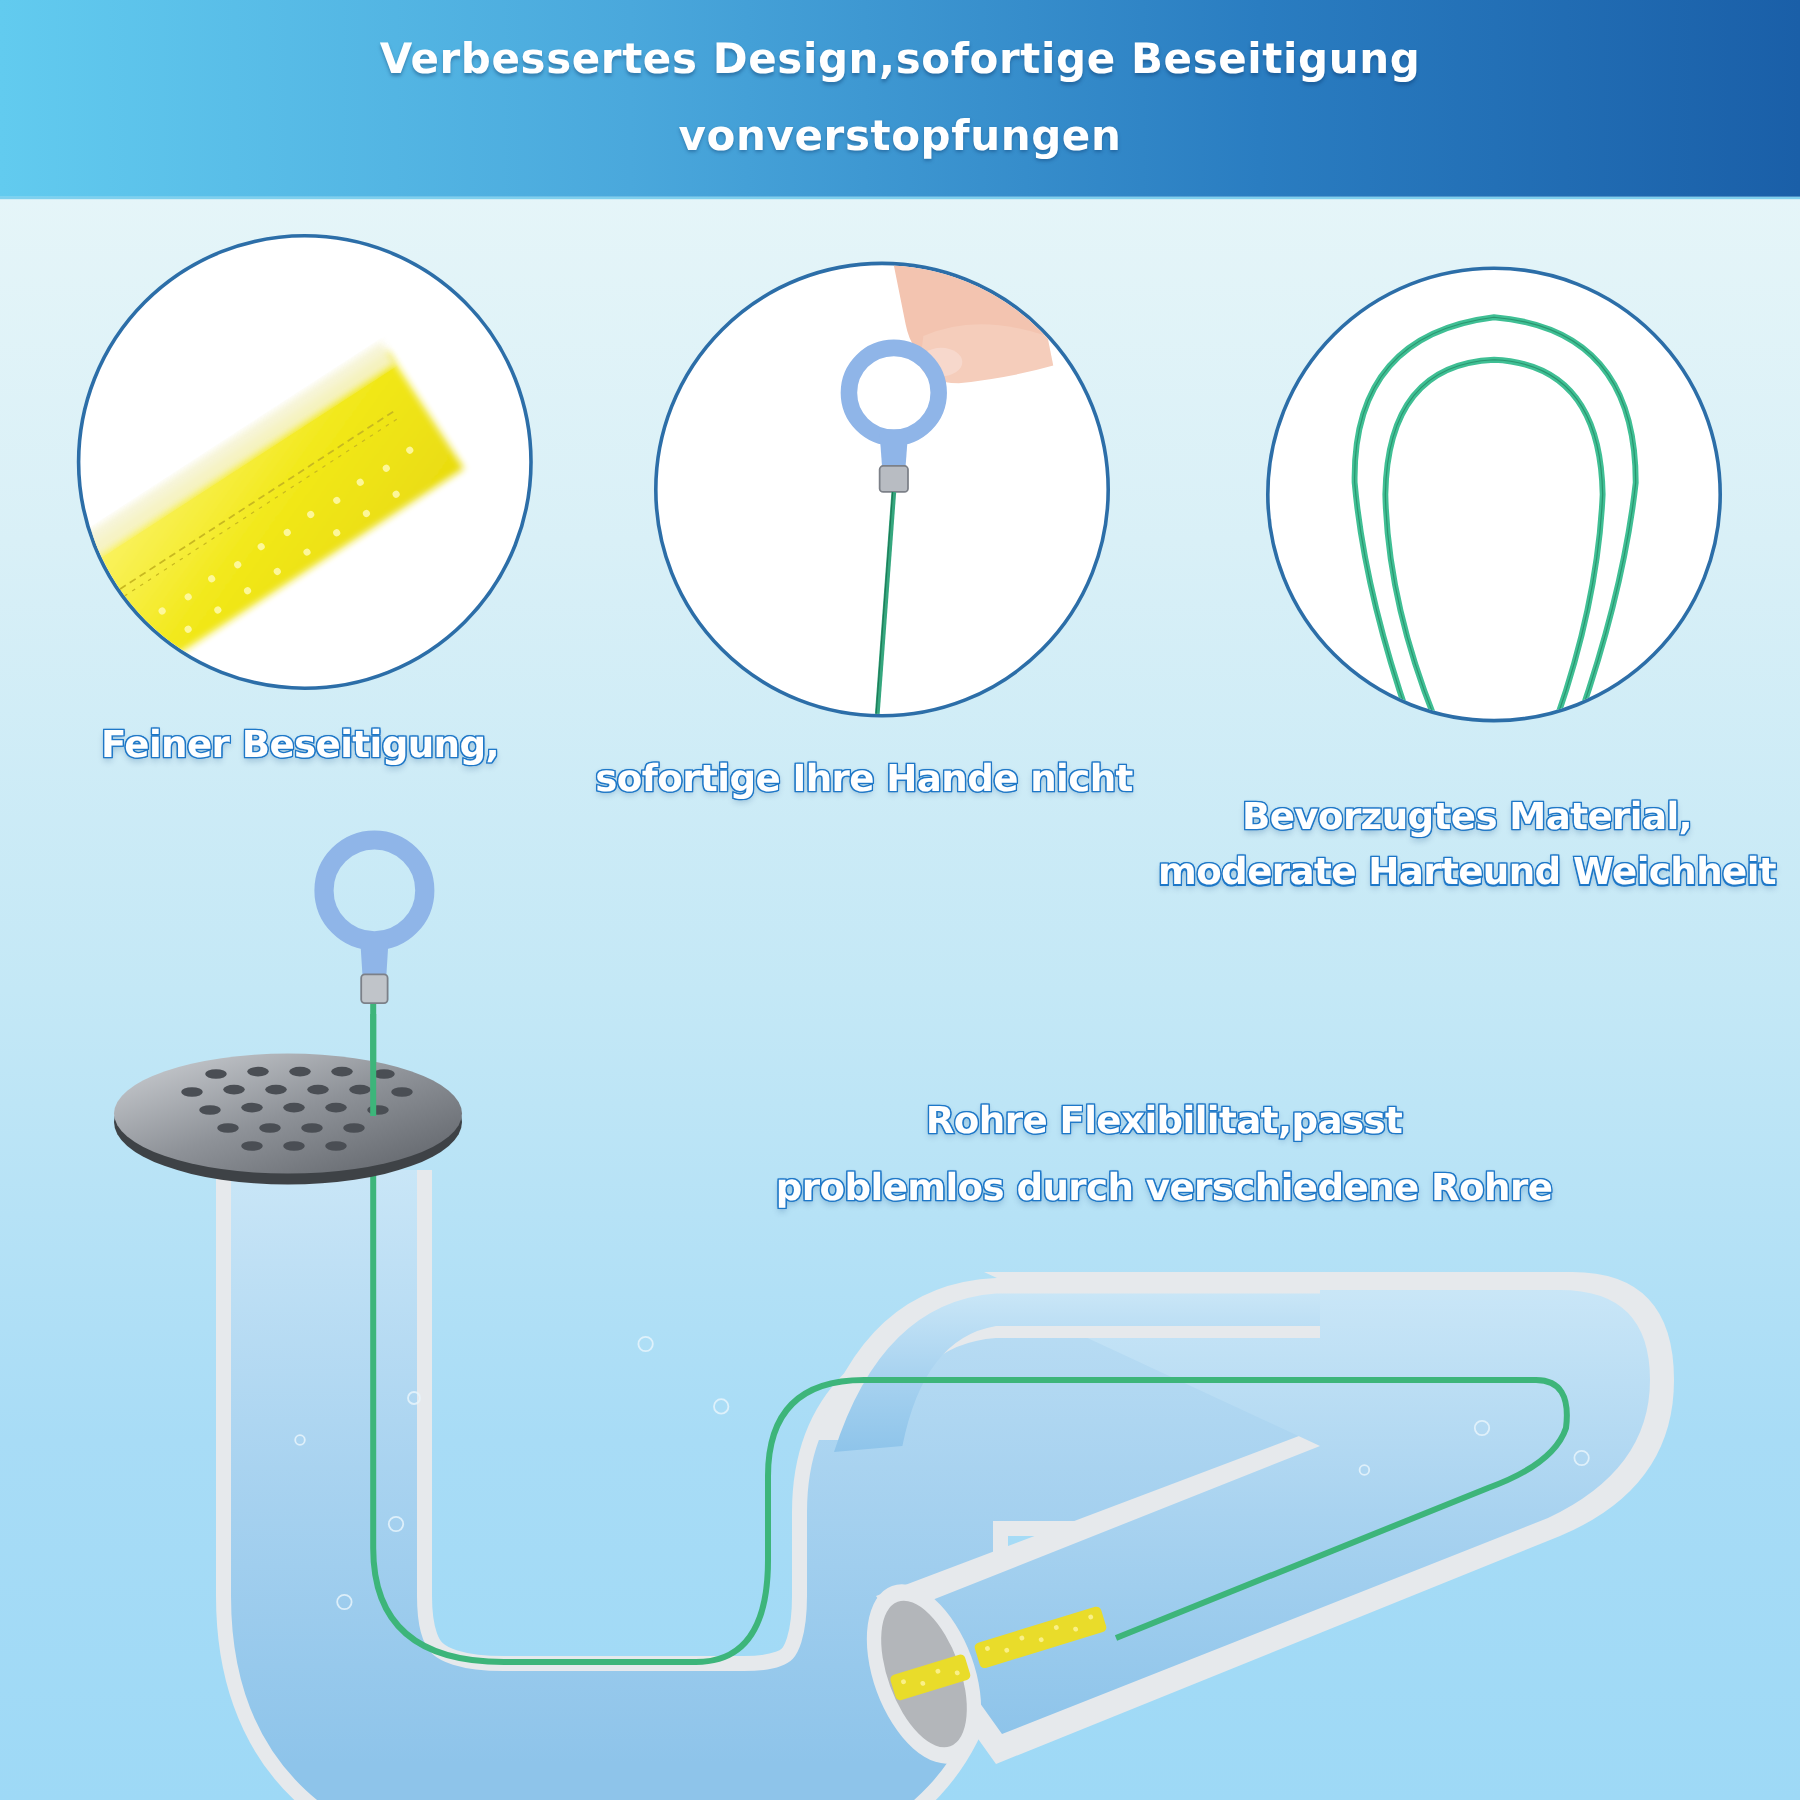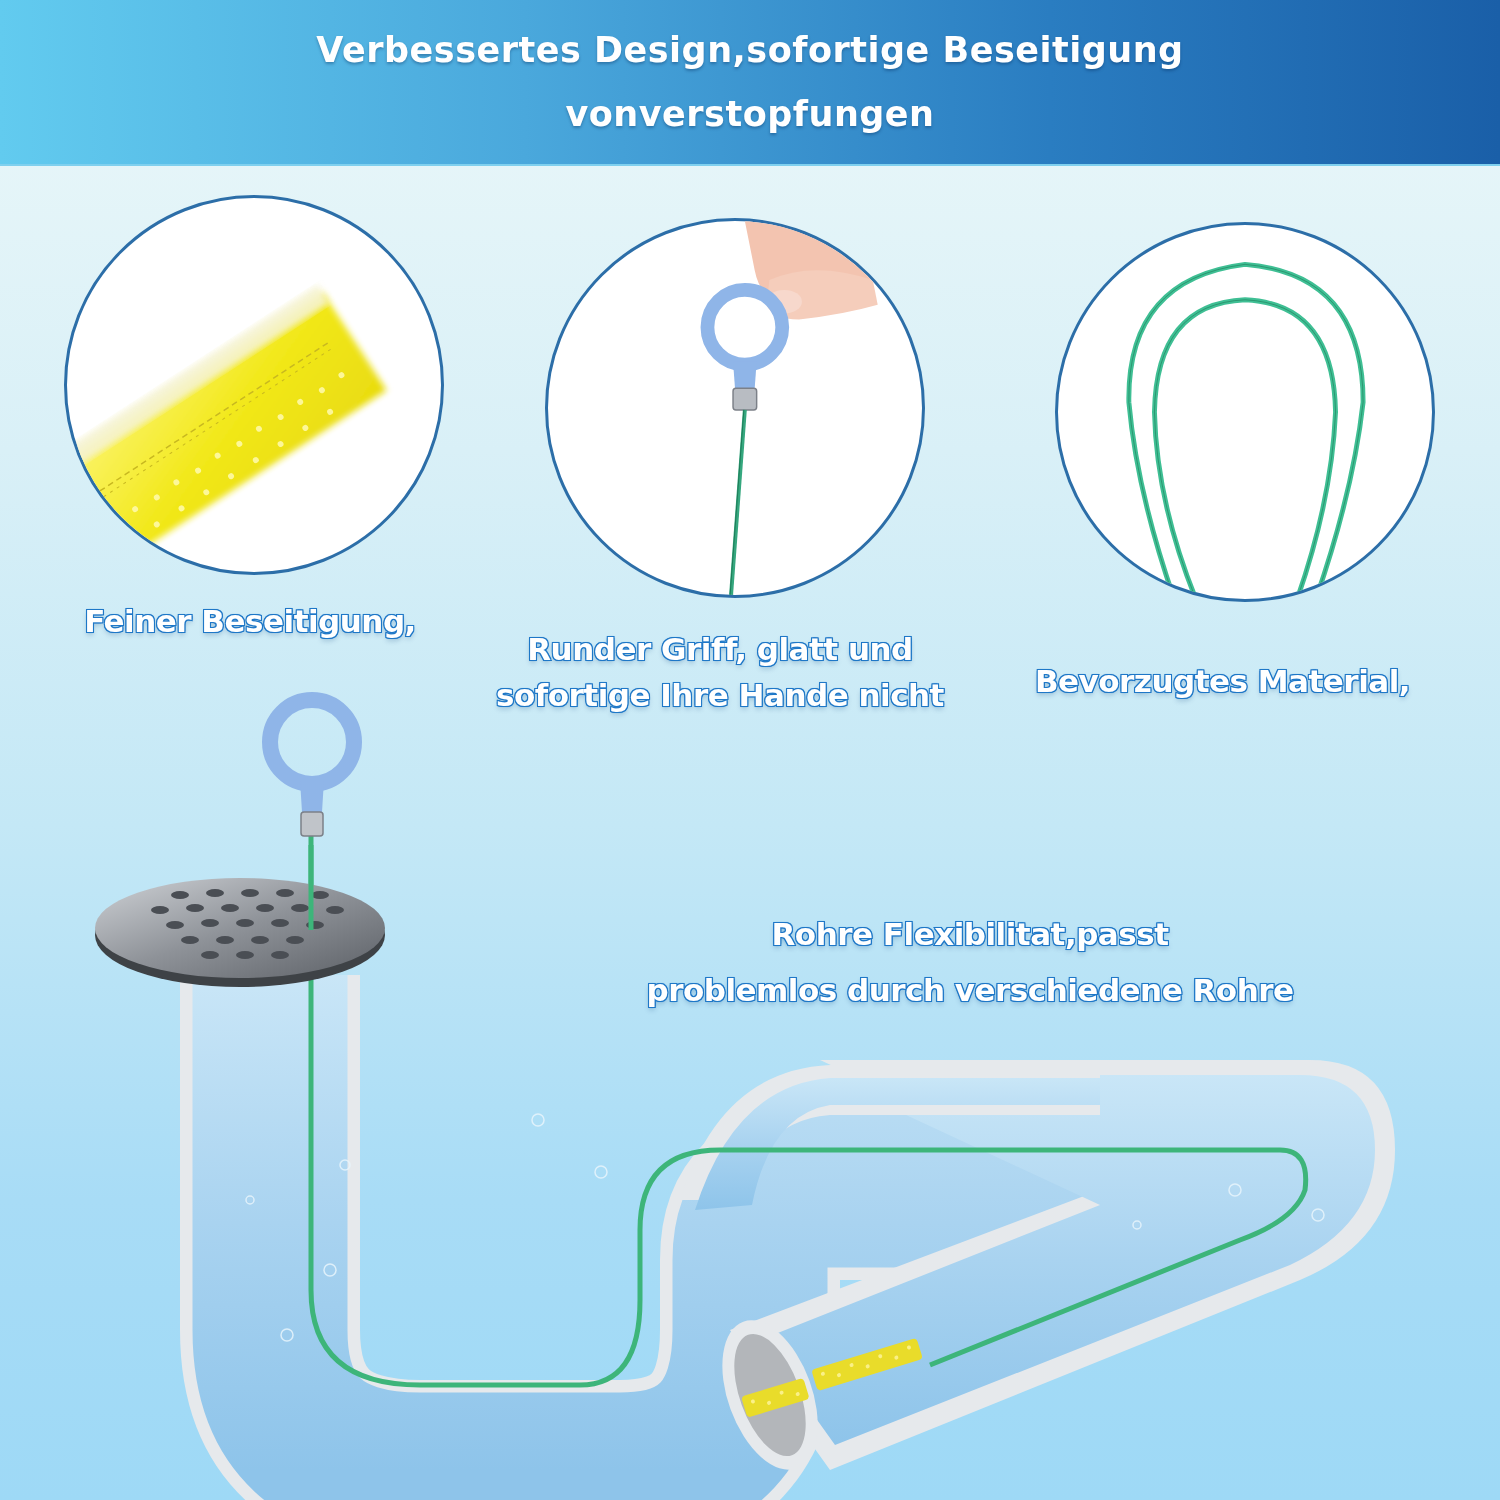--- a/index.html
+++ b/index.html
@@ -98,25 +98,25 @@
     <path d="M118 380 Q80 270 72 180 Q70 55 190 40 Q310 50 310 180 Q300 270 262 380" fill="none" stroke="#1d7a57" stroke-width="1" stroke-opacity="0.6"></path>
     <path d="M140 380 Q100 280 98 190 Q100 80 190 76 Q280 80 282 190 Q278 280 243 380" fill="none" stroke="#3fbf94" stroke-width="5"></path>
     <path d="M140 380 Q100 280 98 190 Q100 80 190 76 Q280 80 282 190 Q278 280 243 380" fill="none" stroke="#1d7a57" stroke-width="1" stroke-opacity="0.6"></path>
   </svg>
 </div>
 
 <div class="caption cap1">
   <span class="block">Feiner Beseitigung,</span>
 </div>
 <div class="caption cap2">
-  <span class="block">Runder Griff, glatt und</span>
   <span class="block">sofortige Ihre Hande nicht</span>
 </div>
 <div class="caption cap3">
   <span class="block">Bevorzugtes Material,</span>
+  <span class="block">moderate Harteund Weichheit</span>
 </div>
 
 <svg class="scene" viewBox="0 690 1500 810">
   <defs>
     <linearGradient id="water" x1="0" y1="0" x2="0" y2="1">
       <stop offset="0" stop-color="#c9e6f7"></stop>
       <stop offset="0.5" stop-color="#a9d3f0"></stop>
       <stop offset="1" stop-color="#8ec4ea"></stop>
     </linearGradient>
     <linearGradient id="metal" x1="0" y1="0" x2="1" y2="1">

